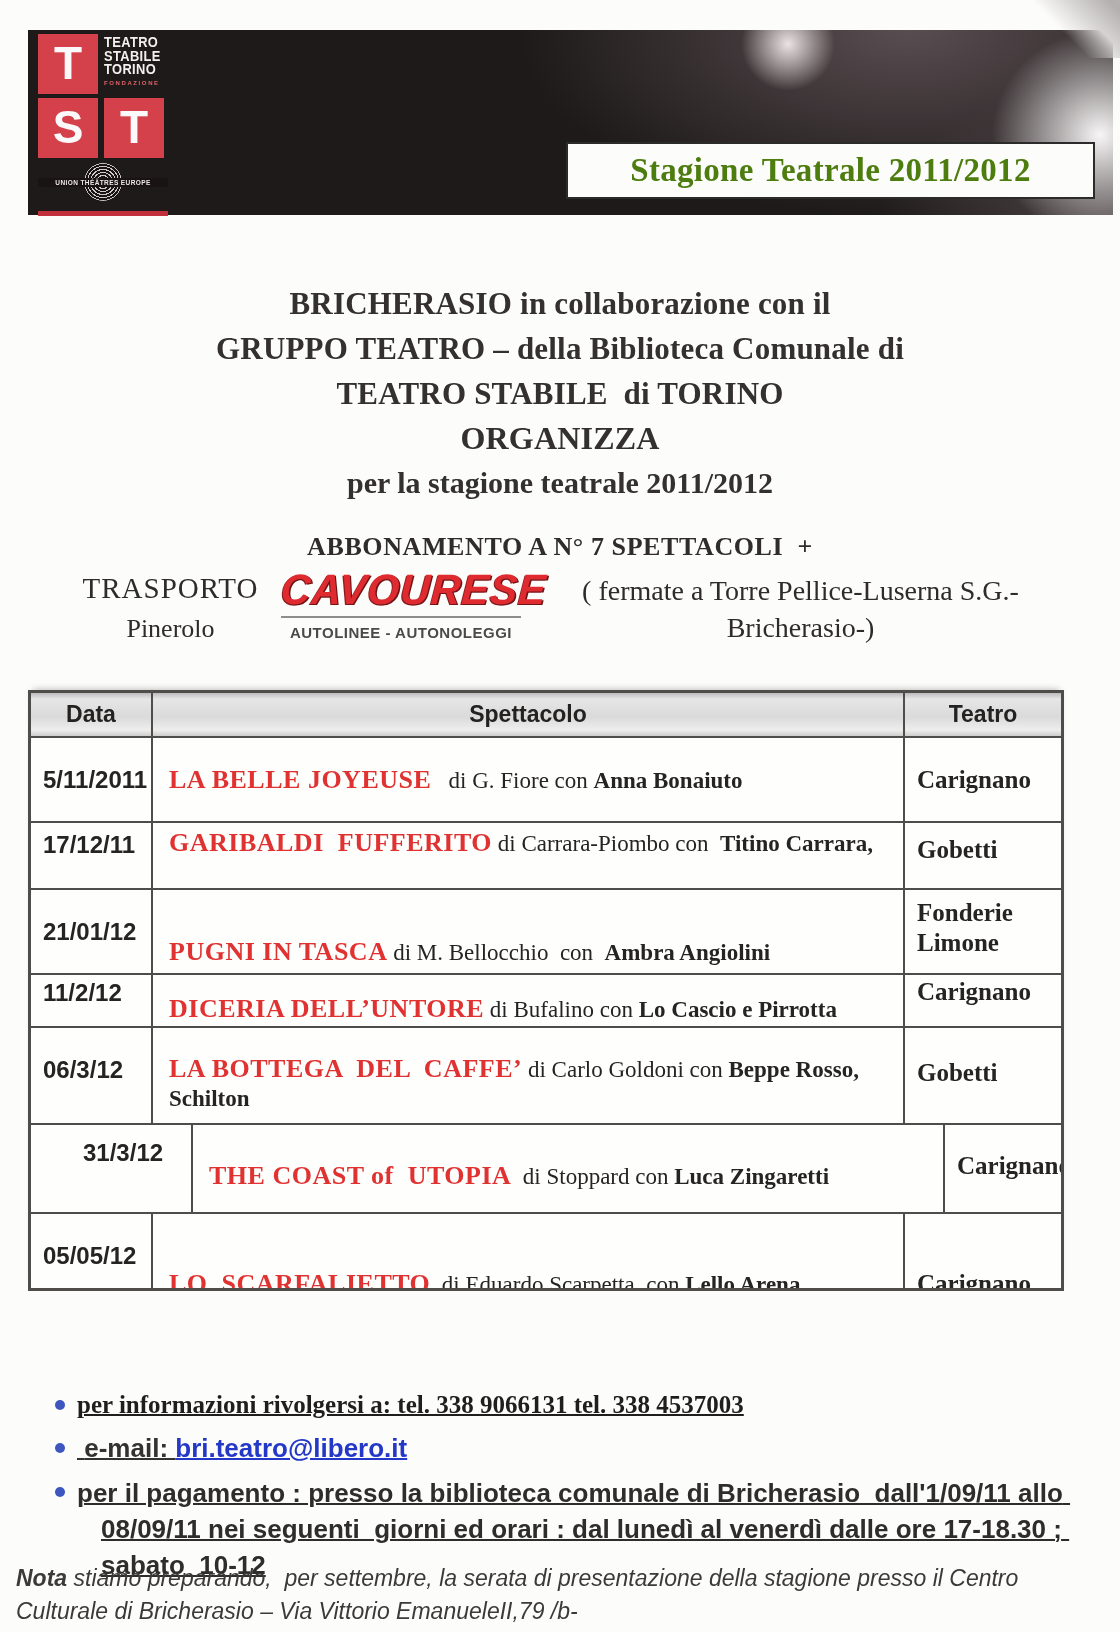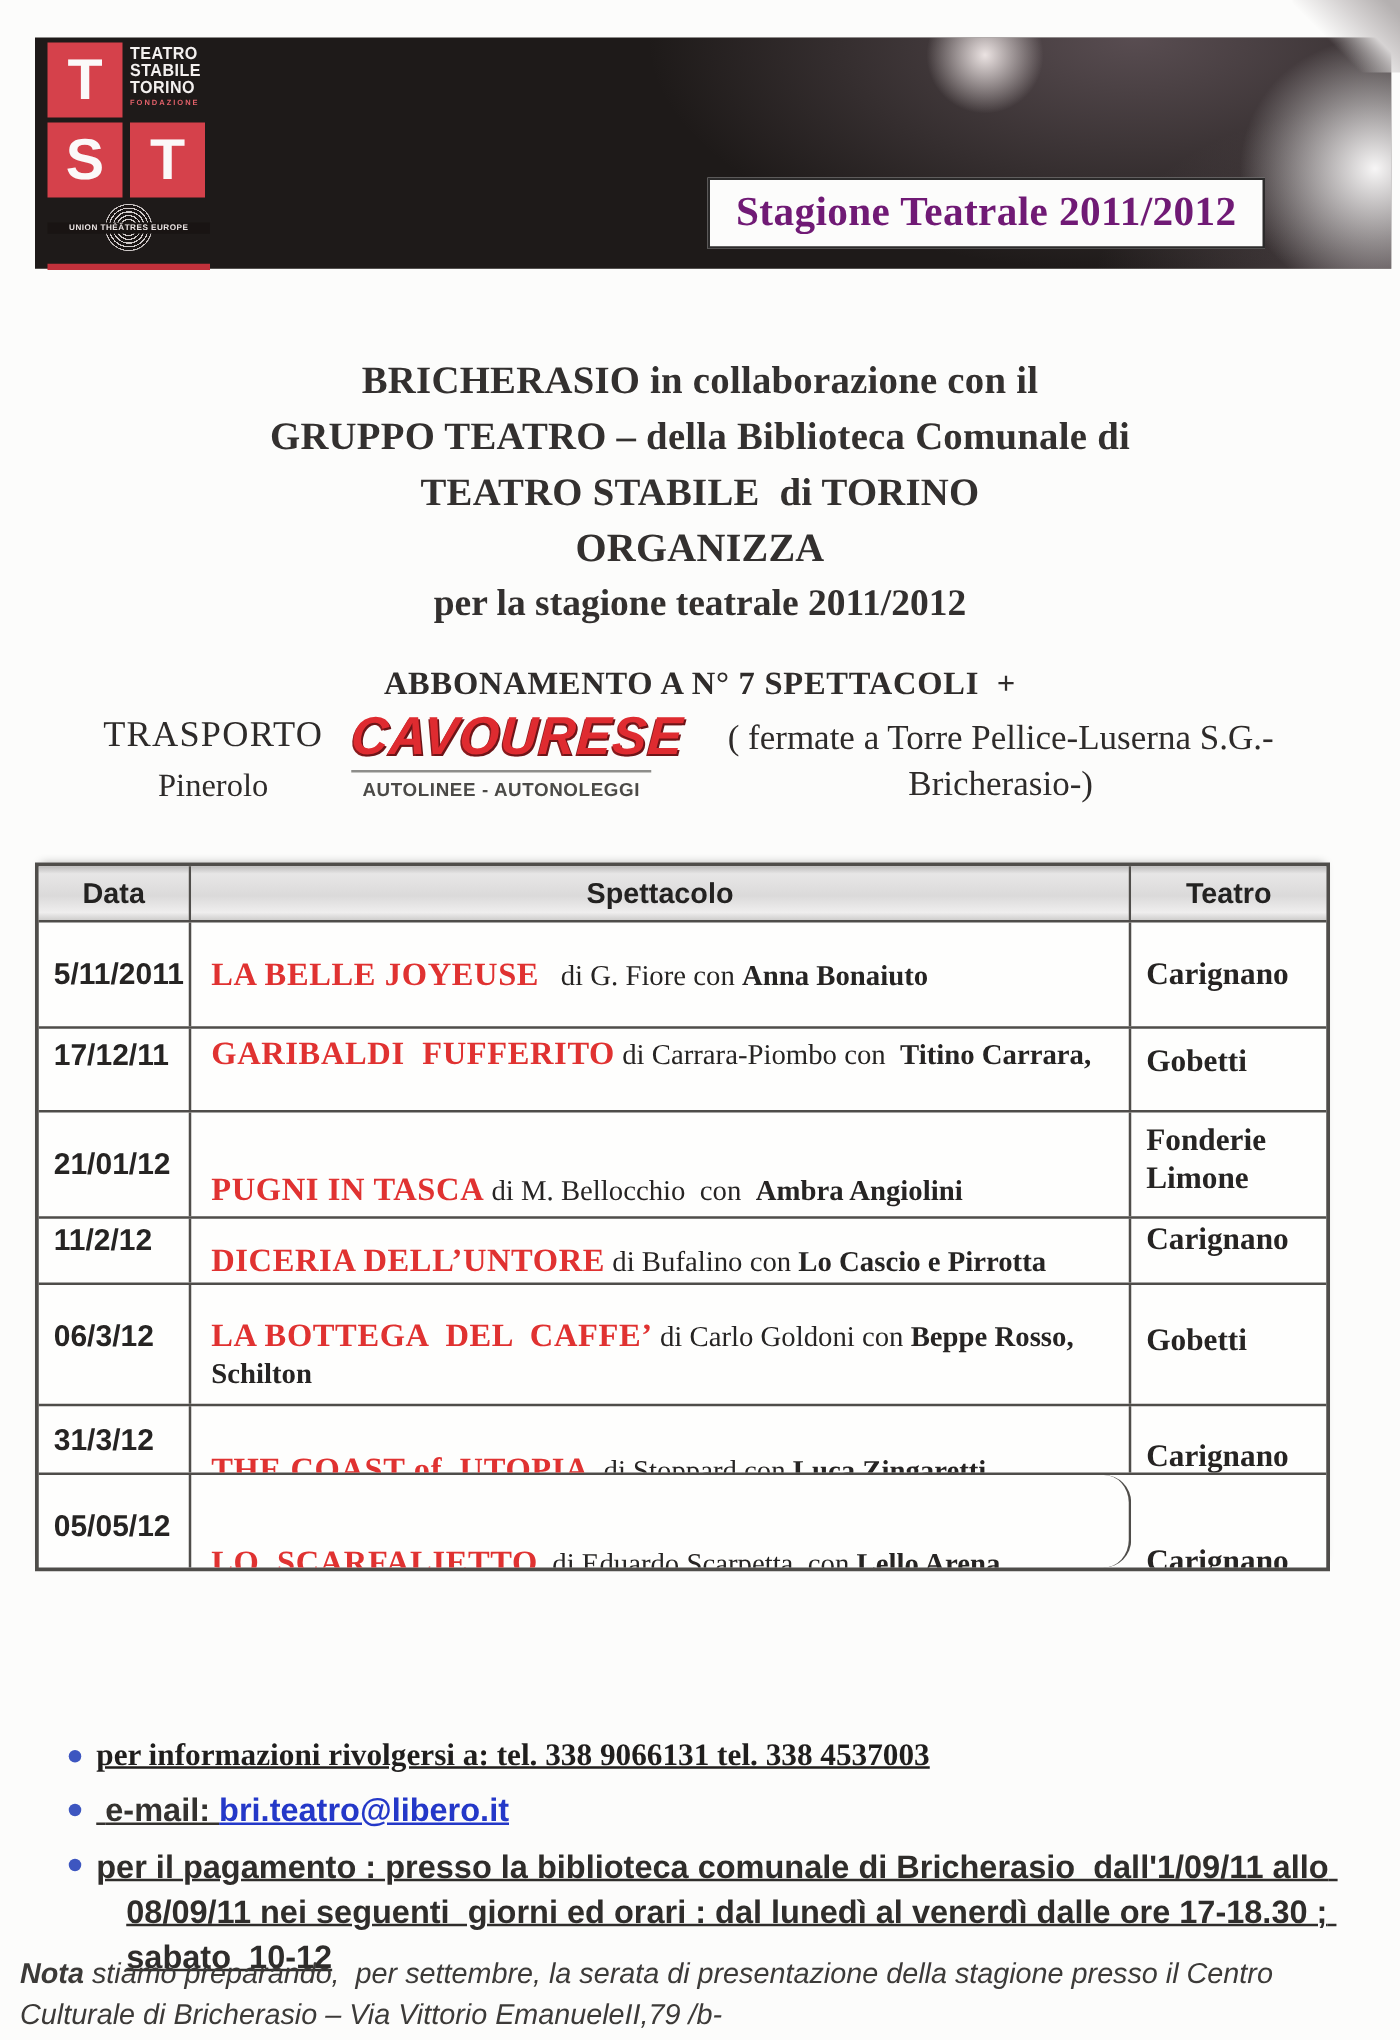--- a/index.html
+++ b/index.html
@@ -38,23 +38,23 @@
   .ute-rings {
     position:absolute; left:46px; top:1px; width:38px; height:38px; border-radius:50%;
     background:repeating-radial-gradient(circle at 50% 50%, rgba(238,232,231,.85) 0 1px, rgba(26,21,20,1) 1px 3px);
   }
   .ute-text {
     position:absolute; left:0; top:16px; width:130px; padding:1px 0; text-align:center;
     font:600 6.5px "Liberation Sans", sans-serif; color:#ece6e5; letter-spacing:.4px; background:#191413;
   }
   .logo-strip { position:absolute; left:0; top:177px; width:130px; height:5px; background:#c2313b; }
   .season {
-    position:absolute; left:538px; top:112px; width:446px; height:57px;
+    position:absolute; left:538px; top:112px; width:529px; height:57px;
     background:#fcfcfb; border:2px solid #2c2b2b; display:flex; align-items:center; justify-content:center;
-    font:bold 33px "Liberation Serif", serif; color:#701a75; letter-spacing:.3px;
+    font:bold 33px "Liberation Serif", serif; color:#4d7c0f; letter-spacing:.3px;
   }
   .corner-artifact {
     position:absolute; right:0; top:0; width:86px; height:58px;
     background:linear-gradient(225deg, #b4b0b0 8%, #d6d3d3 34%, rgba(252,252,251,0) 62%);
   }
 
   
   .heading { position:absolute; left:0; top:281px; width:1120px; text-align:center; color:#33302f; }
   .h-line { font:bold 31px/45px "Liberation Serif", serif; letter-spacing:.2px; }
   .h-line4 { font-size:32px; }
@@ -98,23 +98,23 @@
   .show-line { font:23px/29px "Liberation Serif", serif; color:#262423; }
   .show-title { font:bold 26px "Liberation Serif", serif; color:#e03231; letter-spacing:.5px; }
   .show-cast { font-weight:bold; }
   .theatre { padding-left:12px; font:bold 25px/30px "Liberation Serif", serif; color:#262423; }
   
   .r1 { height:85px; } .r1 .cell { justify-content:center; }
   .r2 { height:67px; }  .r2 .date { padding-top:8px; } .r2 .spett { padding-top:5px; } .r2 .theatre { padding-top:12px; }
   .r3 { height:85px; }  .r3 .date { justify-content:center; } .r3 .spett { justify-content:flex-end; padding-bottom:6px; } .r3 .theatre { padding-top:8px; }
   .r4 { height:53px; }  .r4 .date { padding-top:4px; } .r4 .spett { justify-content:flex-end; padding-bottom:2px; } .r4 .theatre { padding-top:2px; }
   .r5 { height:97px; }  .r5 .date { padding-top:28px; } .r5 .spett { padding-top:26px; } .r5 .theatre { padding-top:30px; }
-  .r6 { height:55px; }  .r6 .date { padding-top:14px; } .r6 .spett { padding-top:36px; } .r6 .theatre { padding-top:26px; }
+  .r6 { height:89px;padding-left:40px; }  .r6 .date { padding-top:14px; } .r6 .spett { padding-top:36px; } .r6 .theatre { padding-top:26px; }
   .r7 { height:74px; }  .r7 .date { padding-top:28px; }
-  .r7 .spett { justify-content:flex-end;border-radius:22px; } .r7 .spett .show-line { transform:translateY(11px); }
+  .r7 .spett { justify-content:flex-end; } .r7 .spett .show-line { transform:translateY(11px); }
   .r7 .theatre { justify-content:flex-end; } .r7 .theatre span { transform:translateY(11px); }
 
   
   .bullets { position:absolute; left:55px; top:1388px; width:1020px; list-style:none; }
   .bullets li { position:relative; padding-left:22px; margin-bottom:9px; }
   .bullets li::before {
     content:""; position:absolute; left:0; top:12px; width:10px; height:10px; border-radius:50%; background:#3d56c0;
   }
   .b-info { font:bold 25px/34px "Liberation Serif", serif; color:#201e1d; text-decoration:underline; text-decoration-thickness:2px; }
   .b-sans { font:bold 26px/35px "Liberation Sans", sans-serif; color:#34322f; }

